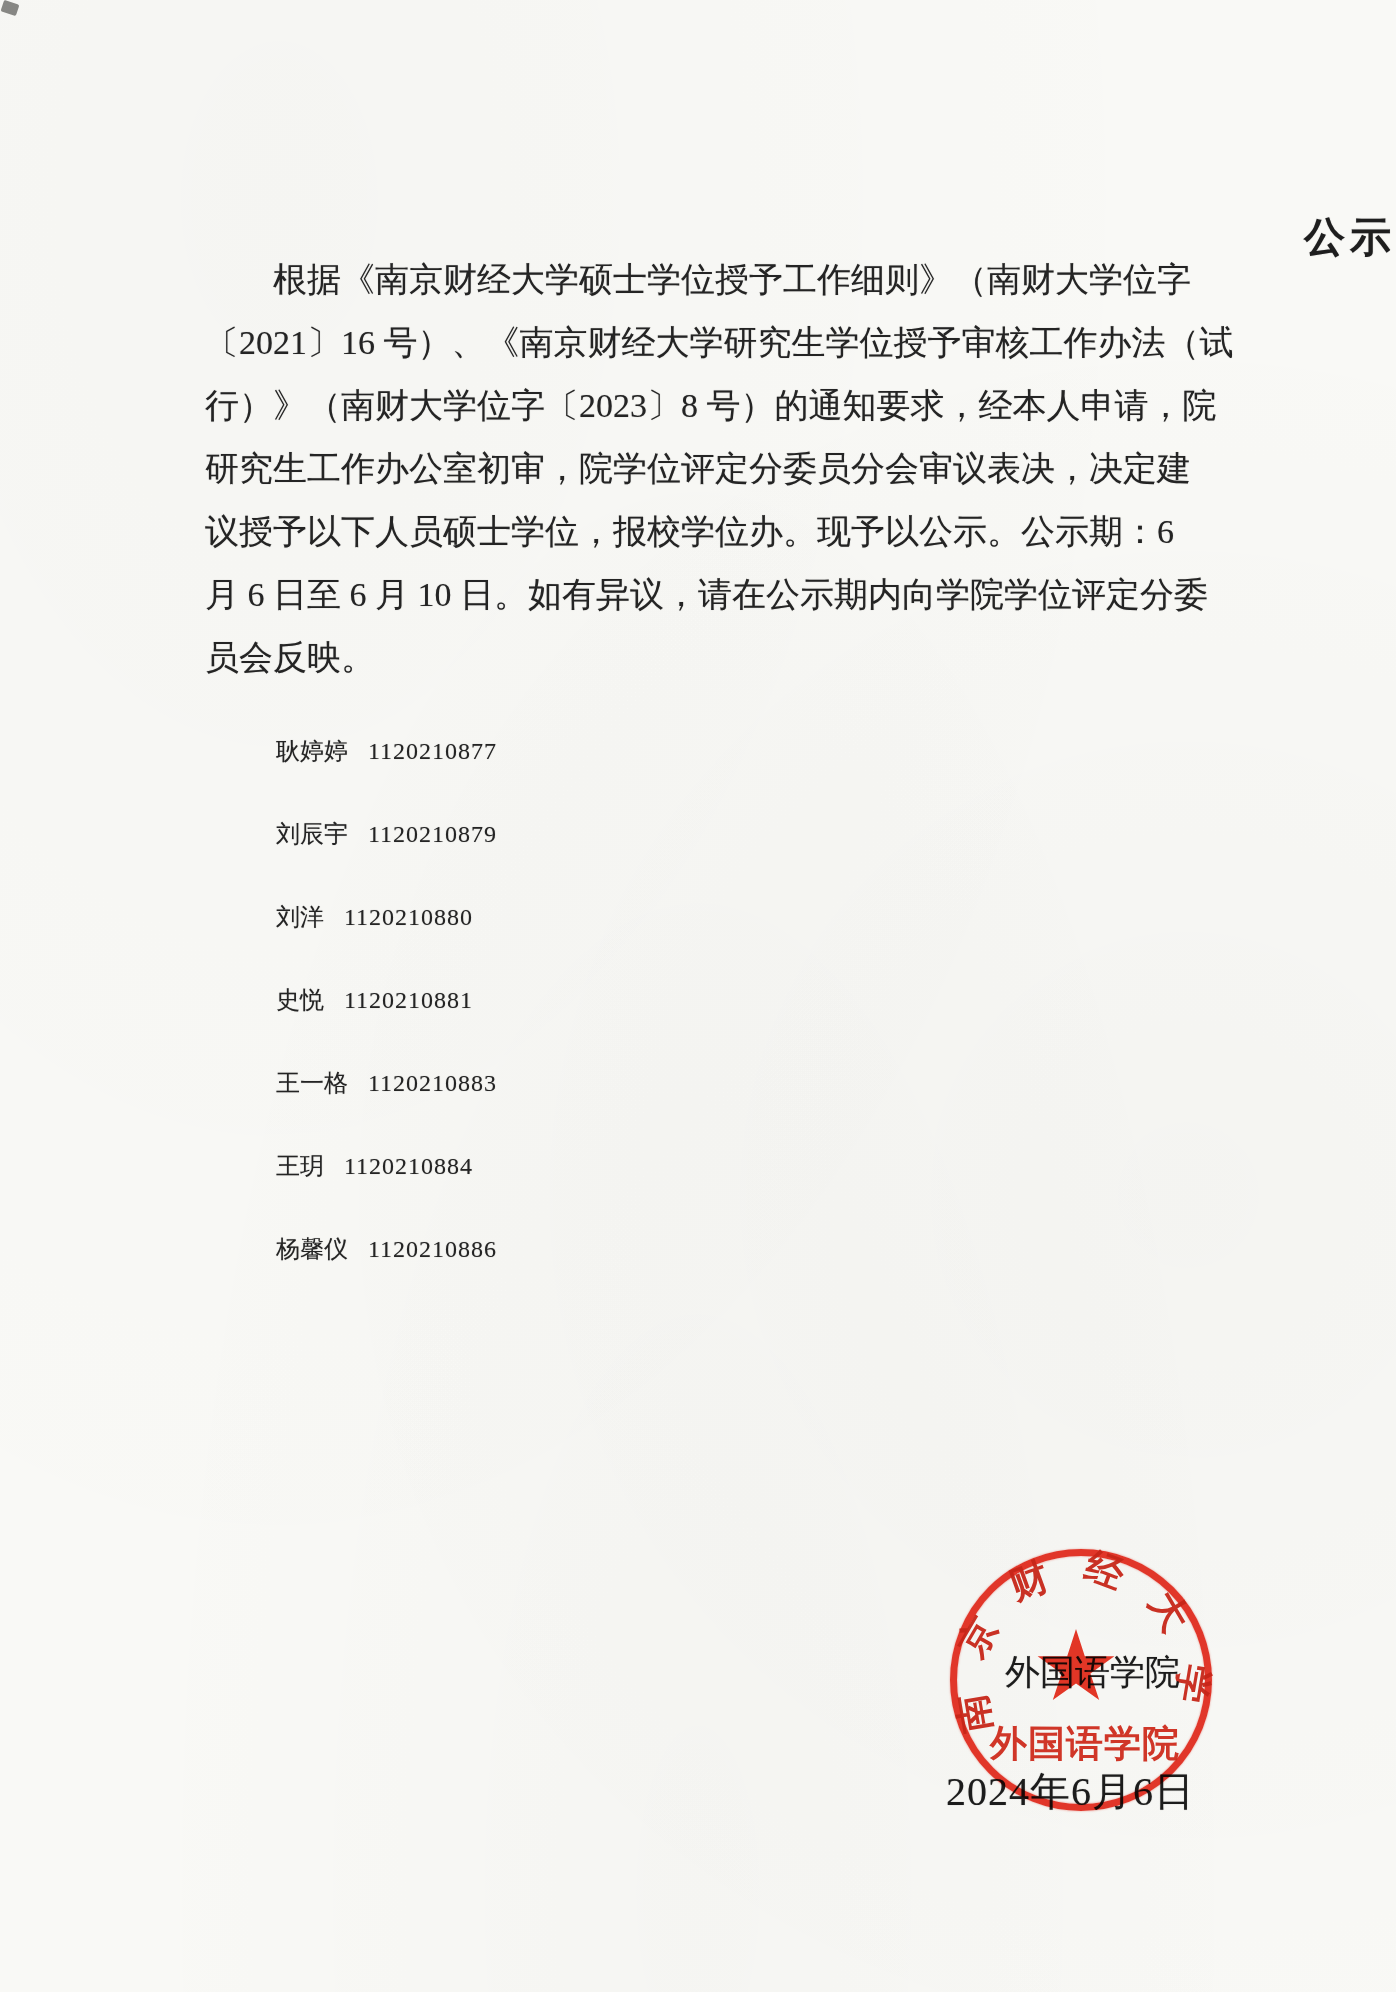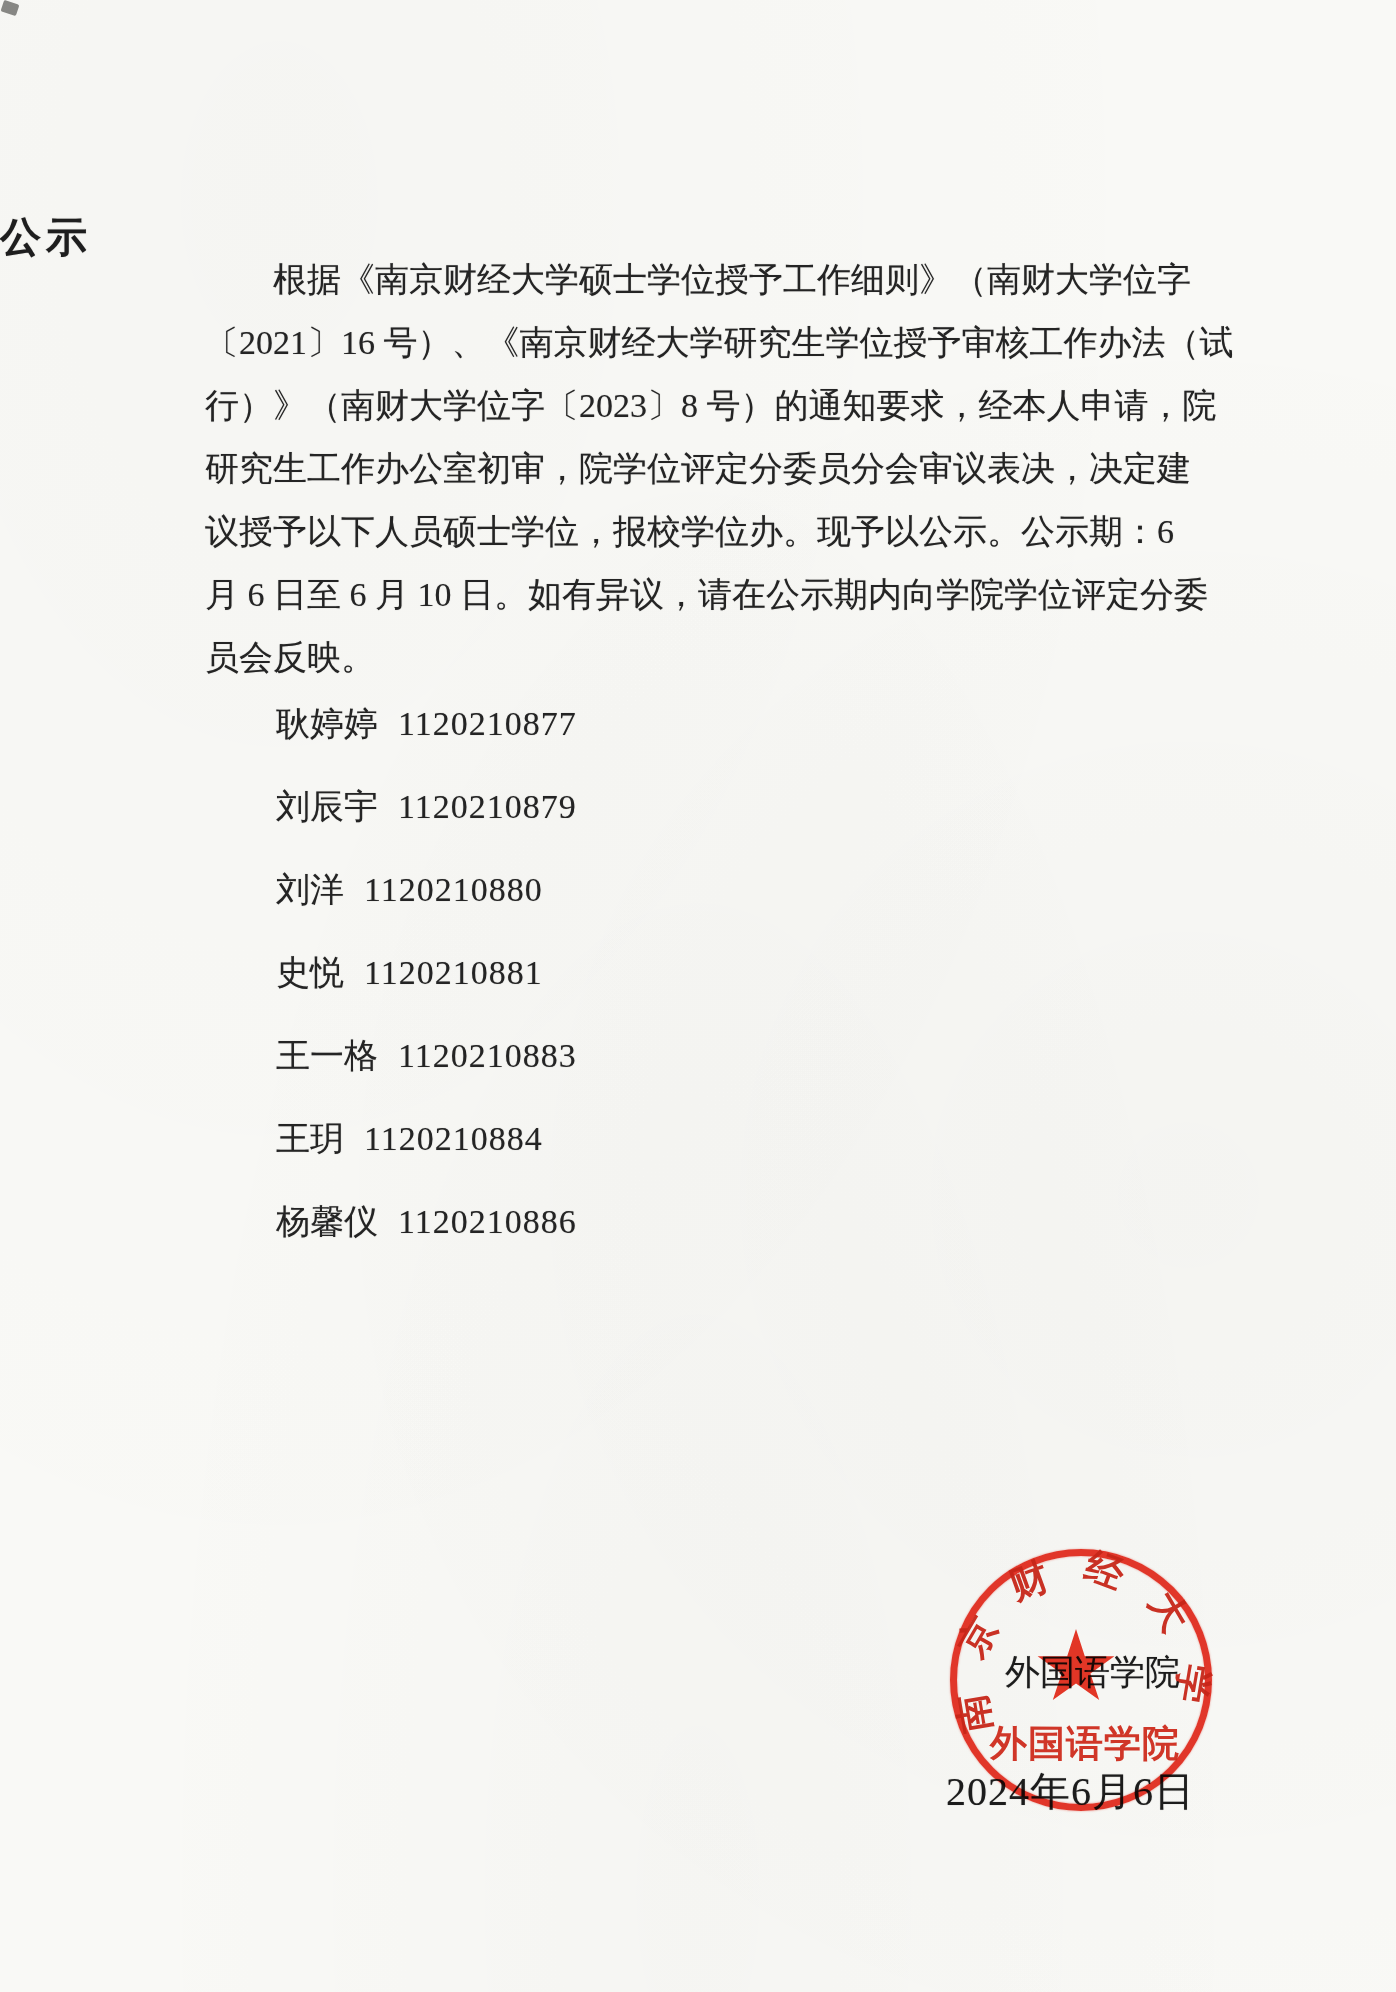--- a/index.html
+++ b/index.html
@@ -16,36 +16,36 @@
     overflow:hidden;
     font-family:"Liberation Serif","DejaVu Serif",serif;
     color:#262626;
   }
   .scan-speck{
     position:absolute;left:2px;top:2px;width:16px;height:12px;
     background:#6b6b68;border-radius:2px;transform:rotate(18deg);opacity:.8;
   }
   .doc-title{
     position:absolute;left:0;right:0;top:183px;
-    text-align:left;
+    text-align:right;
     font-size:41px;font-weight:bold;letter-spacing:5px;
     color:#1e1e1e;
     text-shadow:0 0 1px rgba(30,30,30,.4);
   }
   .paragraph{
     position:absolute;left:205px;top:248px;width:1000px;
     font-size:34px;line-height:63px;
     color:#242424;
     text-shadow:0 0 1px rgba(30,30,30,.35);
   }
   .para-line{white-space:nowrap;}
   .paragraph div.para-line:first-of-type{padding-left:68px;}
   .students{
-    position:absolute;left:276px;top:682px;
-    font-size:34px;color:#242424;
+    position:absolute;left:276px;top:710px;
+    font-size:24px;color:#242424;
     text-shadow:0 0 1px rgba(30,30,30,.35);
   }
   .student-row{height:83px;line-height:83px;white-space:nowrap;}
   .student-id{margin-left:20px;letter-spacing:1px;}
   
   .seal{position:absolute;left:0;top:0;}
   .seal-ring{
     position:absolute;left:950px;top:1549px;
     width:248px;height:248px;
     border:7px solid rgba(222,37,24,.92);

